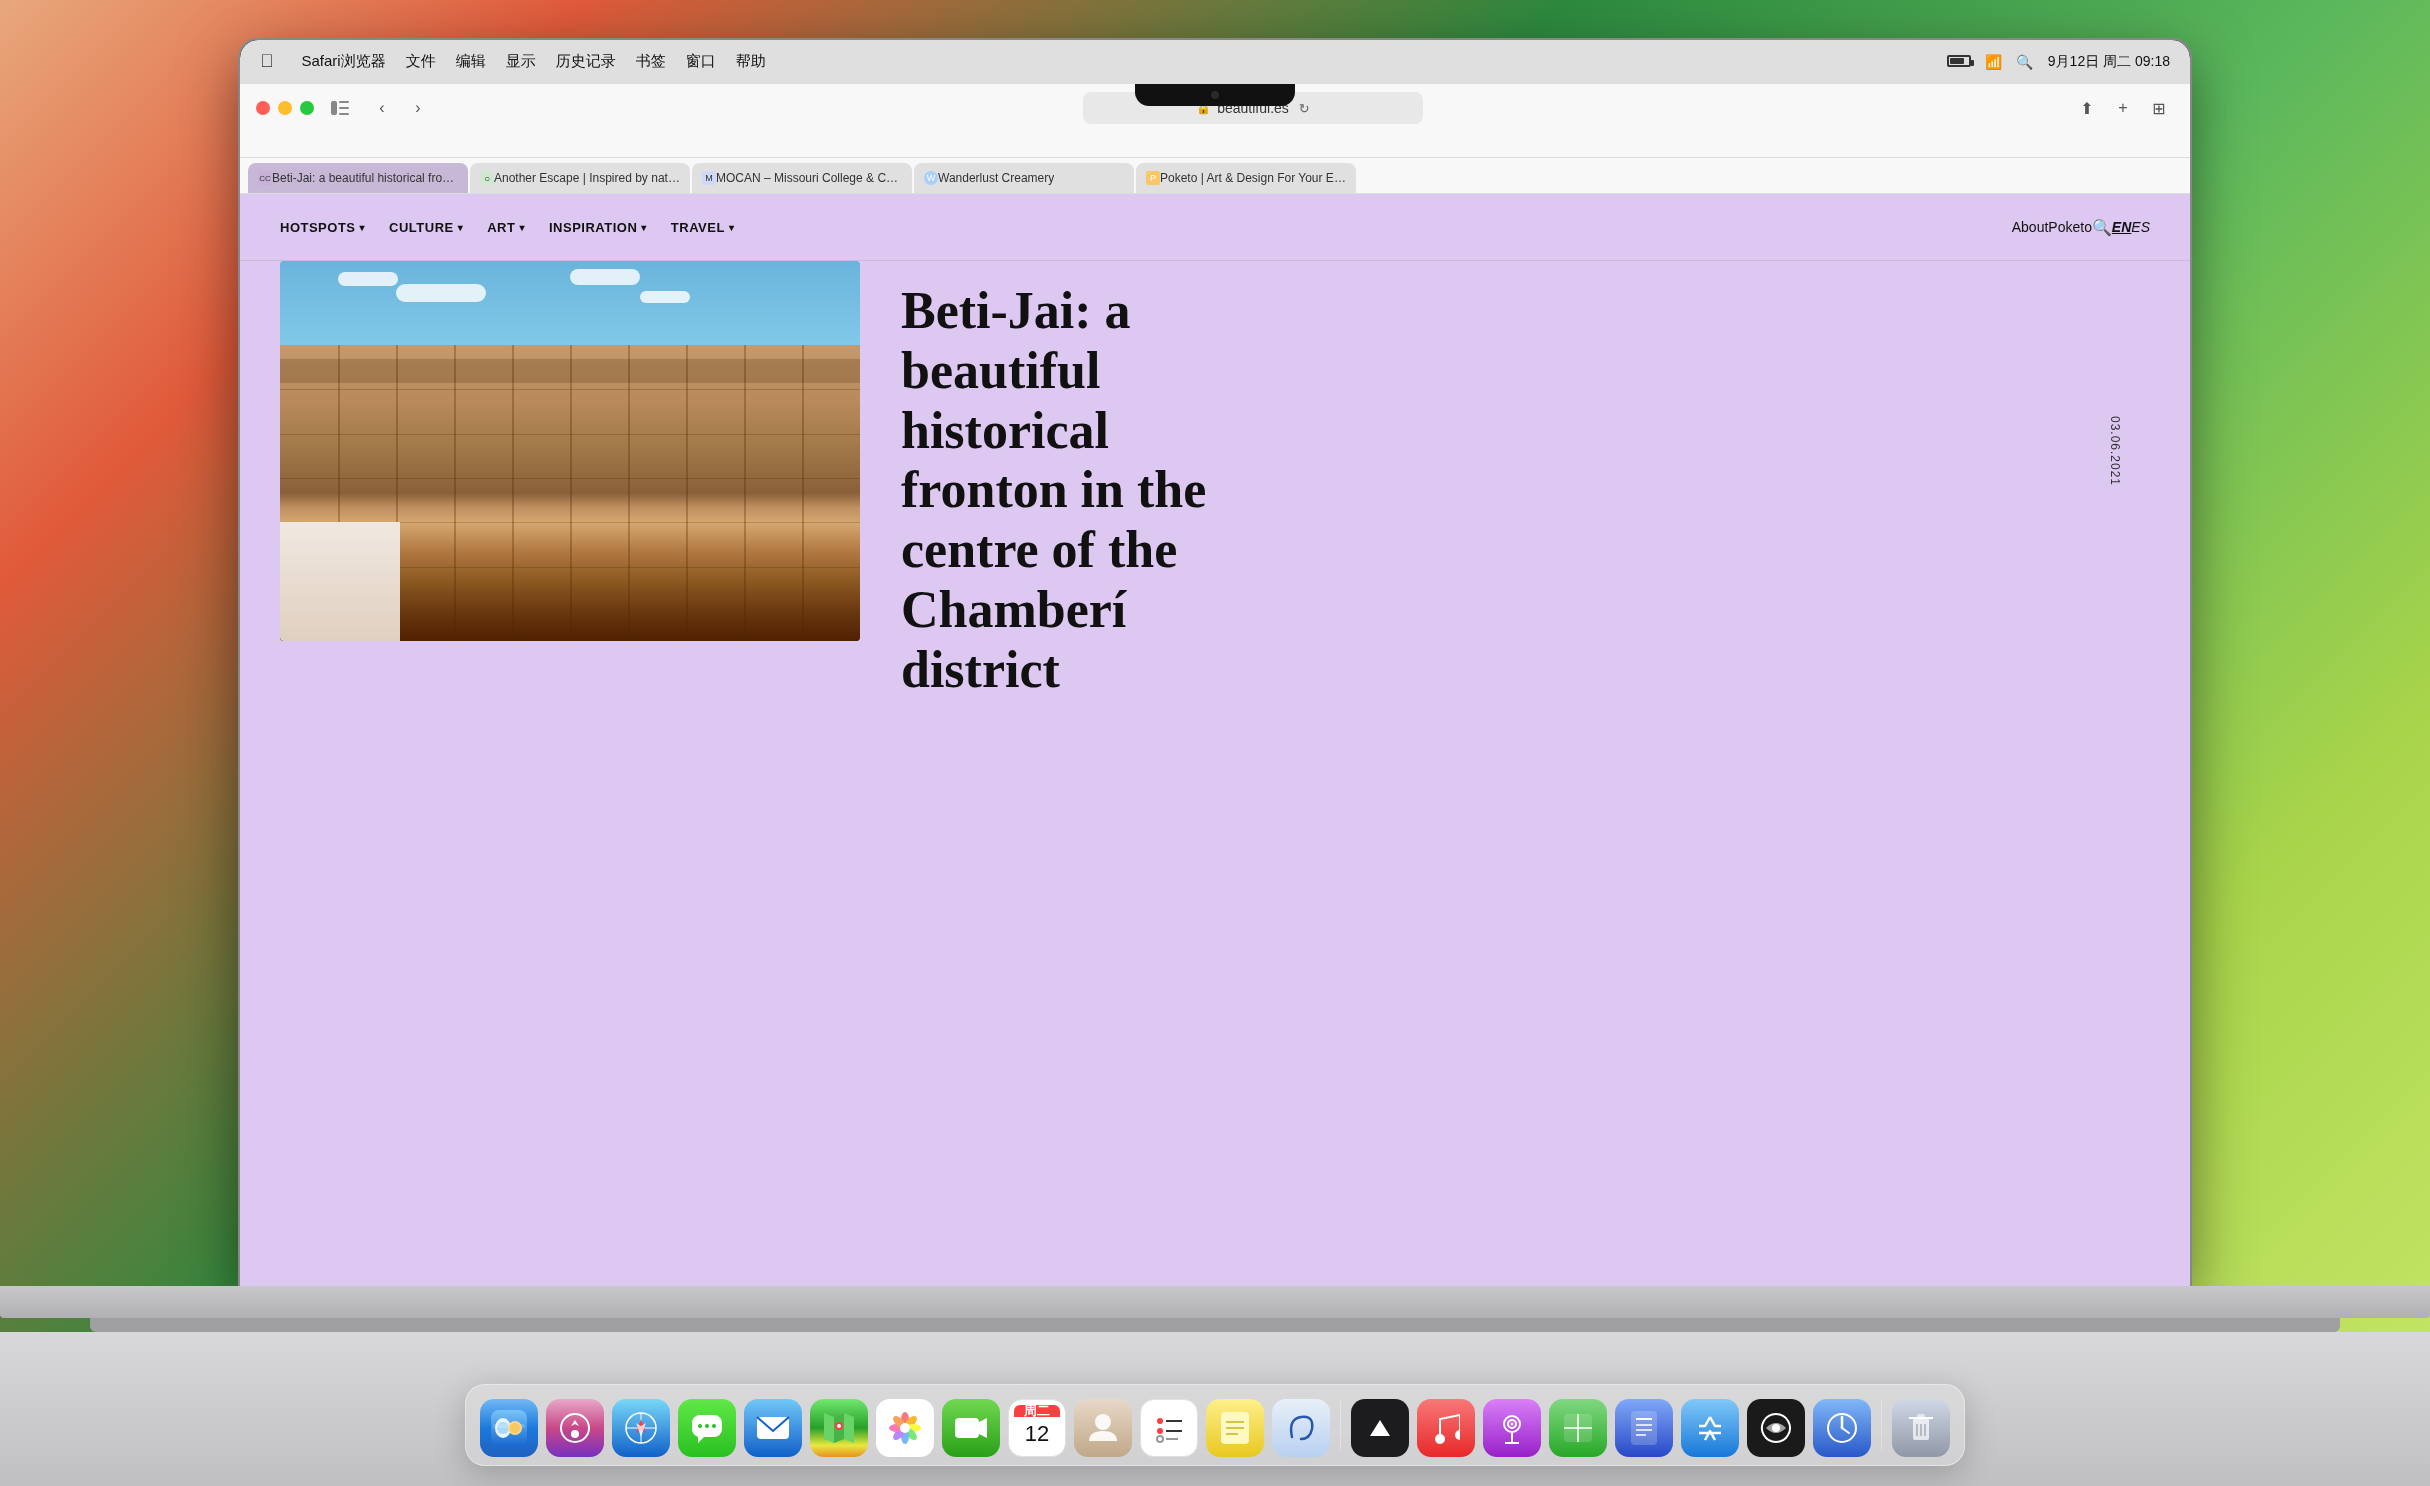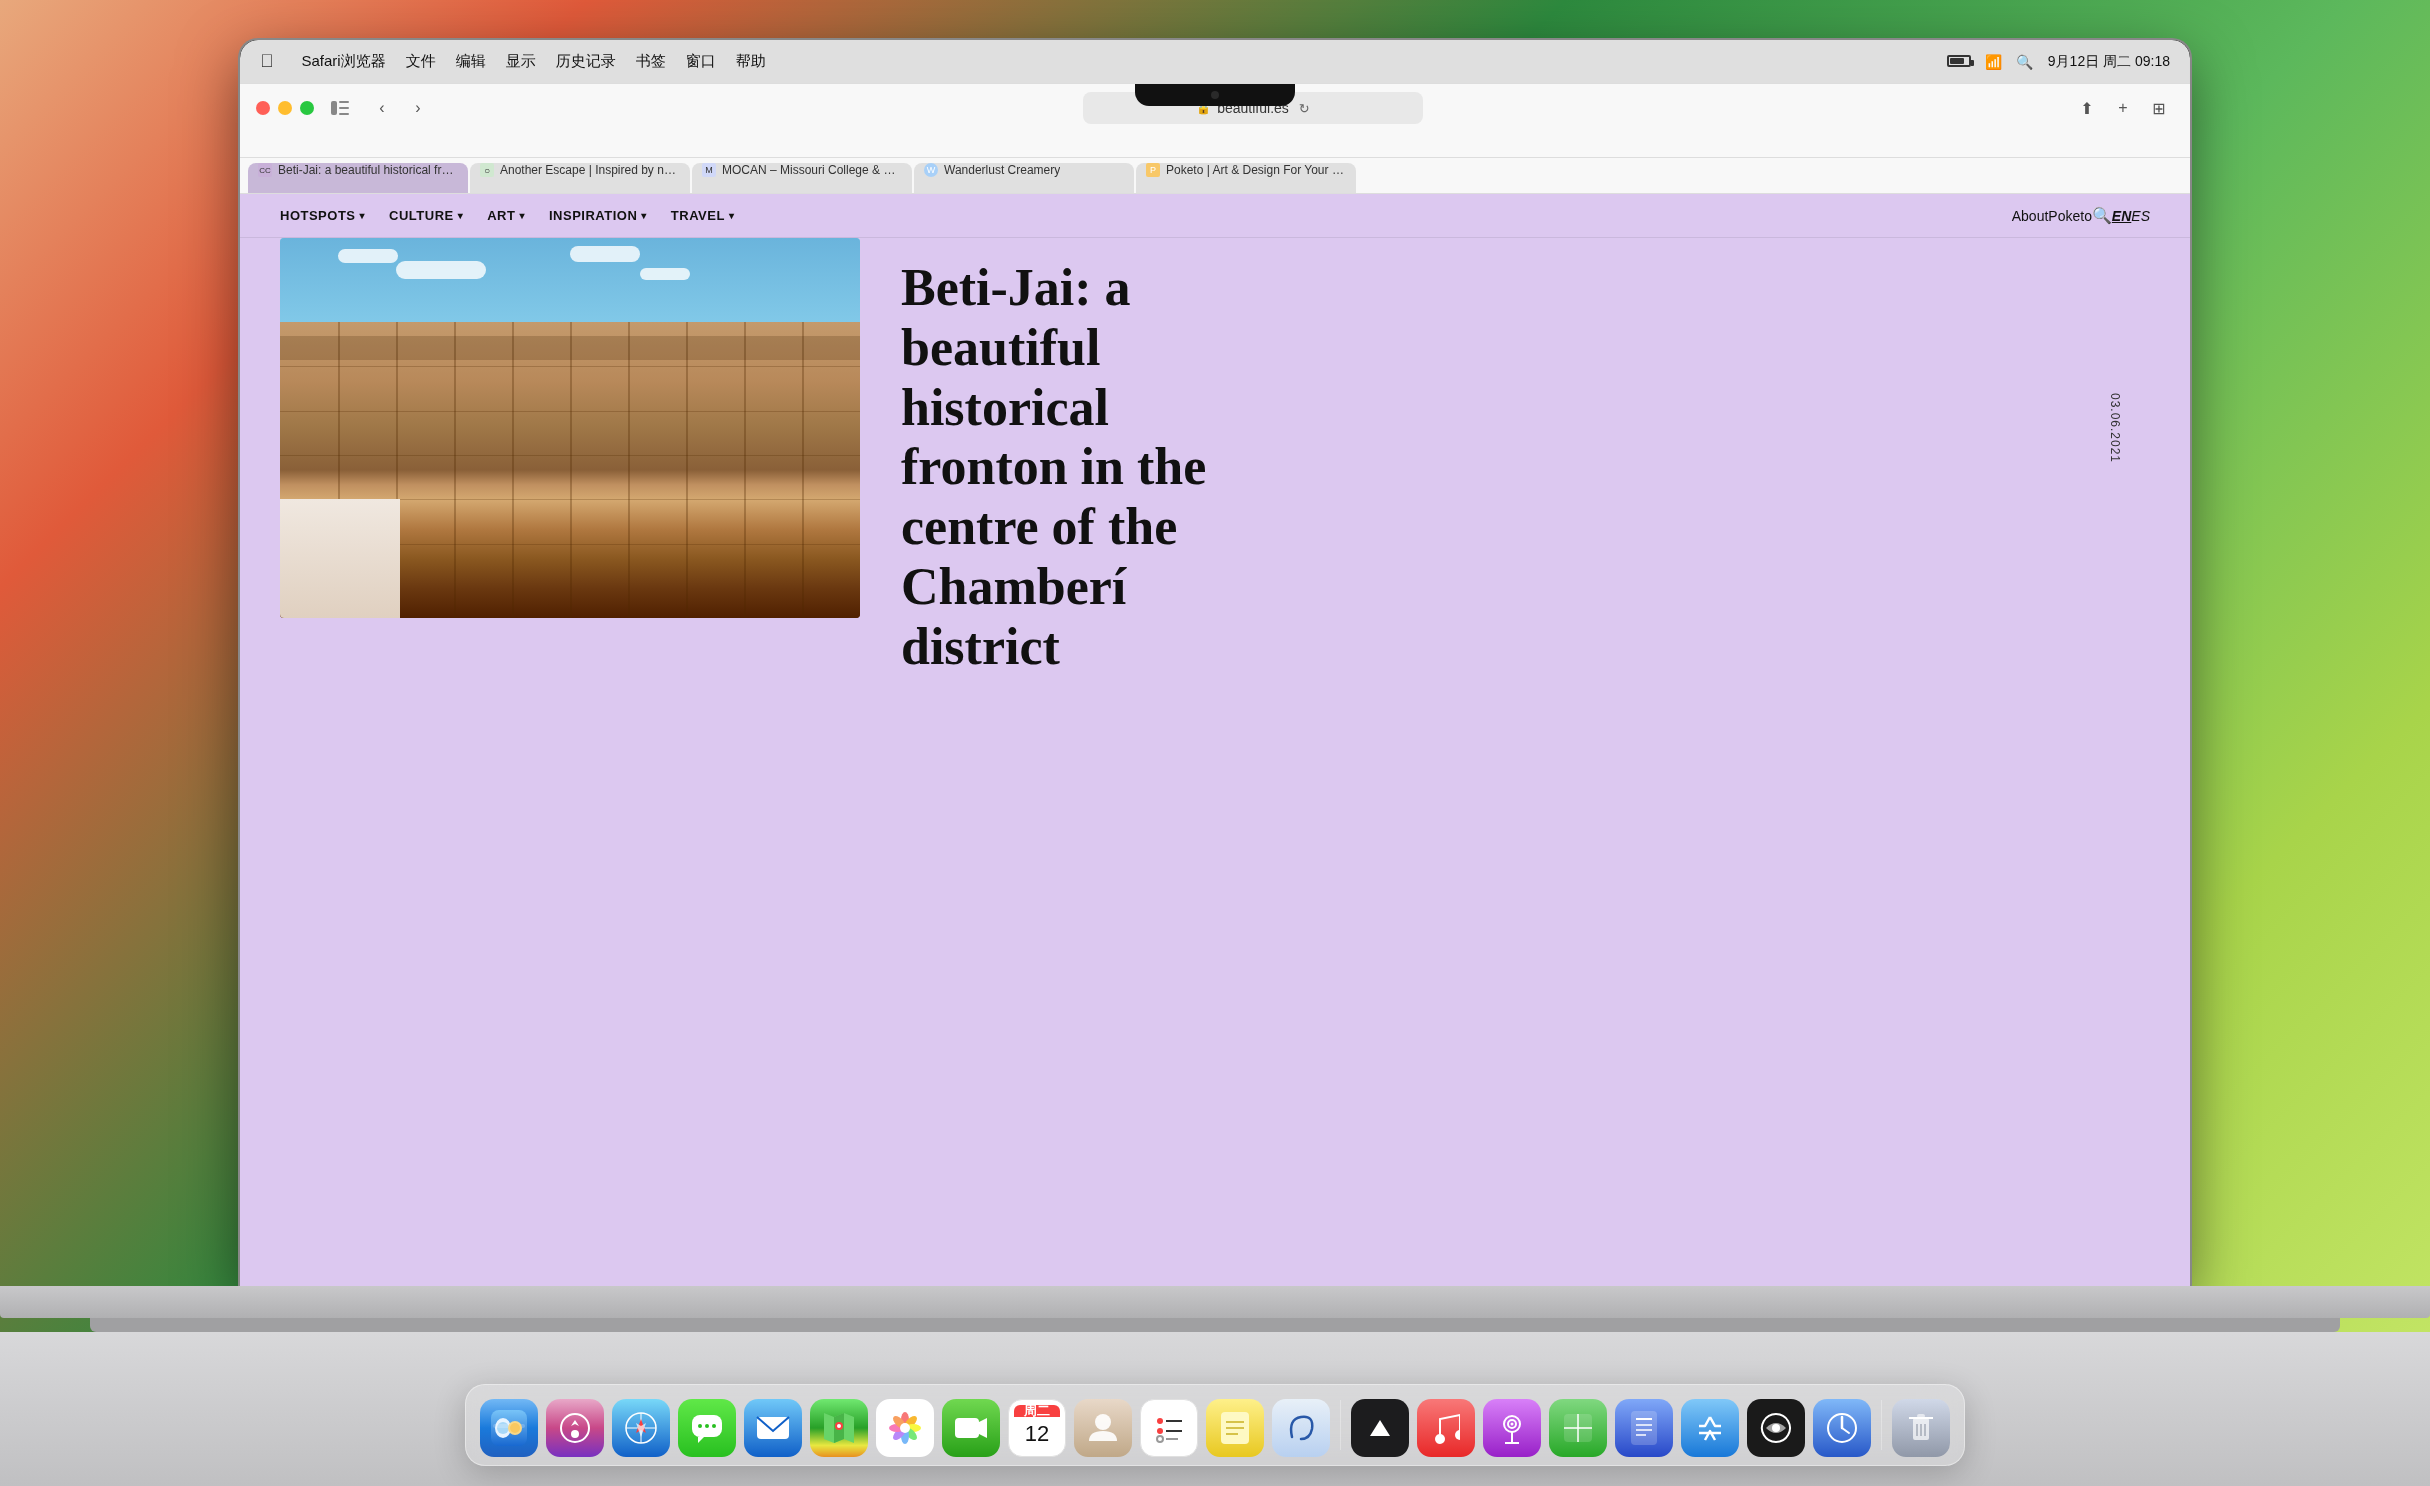--- a/index.html
+++ b/index.html
@@ -243,29 +243,28 @@
       gap: 2px;
     }
 
     .safari-tab {
       height: 30px;
       max-width: 220px;
       min-width: 80px;
       background: #e0e0e0;
       border-radius: 8px 8px 0 0;
       display: flex;
-      align-items: flex-start;
+      align-items: center;
       padding: 0 10px;
       font-size: 12px;
       color: #333;
       cursor: pointer;
       white-space: nowrap;
       overflow: hidden;
       text-overflow: ellipsis;
-      gap: 6px;
       flex: 1;
     }
     .safari-tab.active {
       background: #c8b8d8;
     }
     .tab-favicon {
       width: 14px;
       height: 14px;
       flex-shrink: 0;
       border-radius: 2px;
@@ -284,21 +283,21 @@
     
     .website-content {
       flex: 1;
       background: #dcc8f0;
       overflow: hidden;
       position: relative;
     }
 
     
     .website-nav {
-      height: 44px;
+      height: 67px;
       display: flex;
       align-items: center;
       padding: 16px 40px;
       border-bottom: 1px solid rgba(0,0,0,0.08);
     }
     .nav-left {
       display: flex;
       gap: 24px;
       flex: 1;
     }

